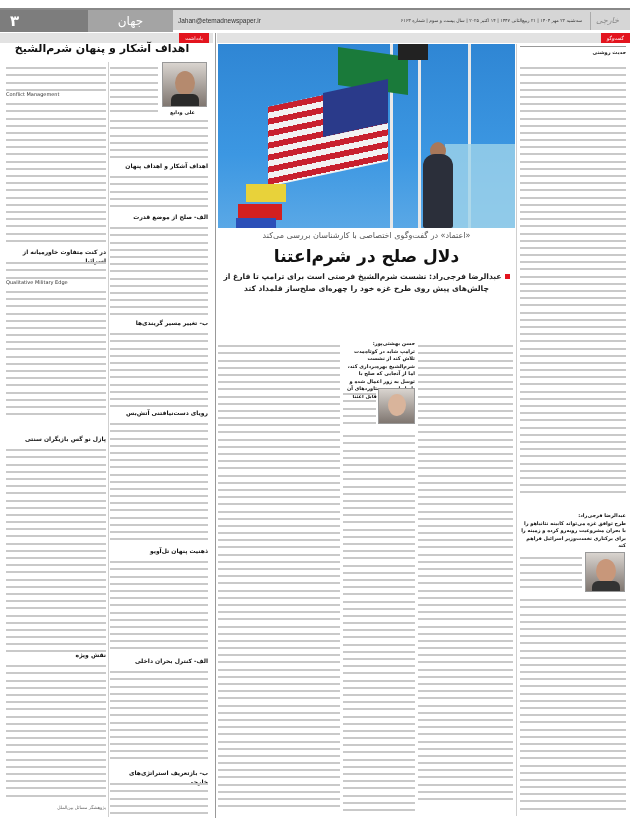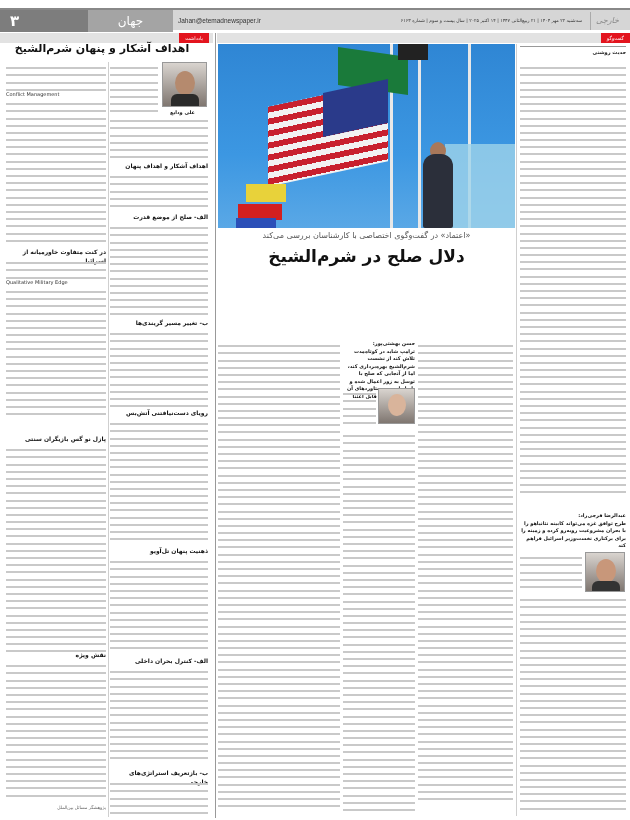--- a/index.html
+++ b/index.html
@@ -304,22 +304,23 @@
   <div class="flag-us"></div>
   <div class="flag-us-canton"></div>
   <div class="flag-small1"></div>
   <div class="flag-small2"></div>
   <div class="flag-small3"></div>
   <div class="man-head"></div>
   <div class="man"></div>
 </div>
 
 <div class="kicker">«اعتماد» در گفت‌وگوی اختصاصی با کارشناسان بررسی می‌کند</div>
-<div class="main-title">دلال صلح در شرم‌الشیخ</div>
+<div class="main-title">دلال صلح در شرم‌اعتنا</div>
 <div class="lead">
+  <div><span class="bullet"></span><span>عبدالرضا فرجی‌راد: نشست شرم‌الشیخ فرصتی است برای ترامپ تا فارغ از چالش‌های پیش روی طرح غزه خود را چهره‌ای صلح‌ساز قلمداد کند</span></div>
 </div>
 
 <div class="col-text" style="left:218px;top:340px;width:122px;height:475px">
   <span class="line"></span>
     <span class="line"></span>
     <span class="line"></span>
     <span class="line"></span>
     <span class="line"></span>
     <span class="line"></span>
     <span class="line"></span>

